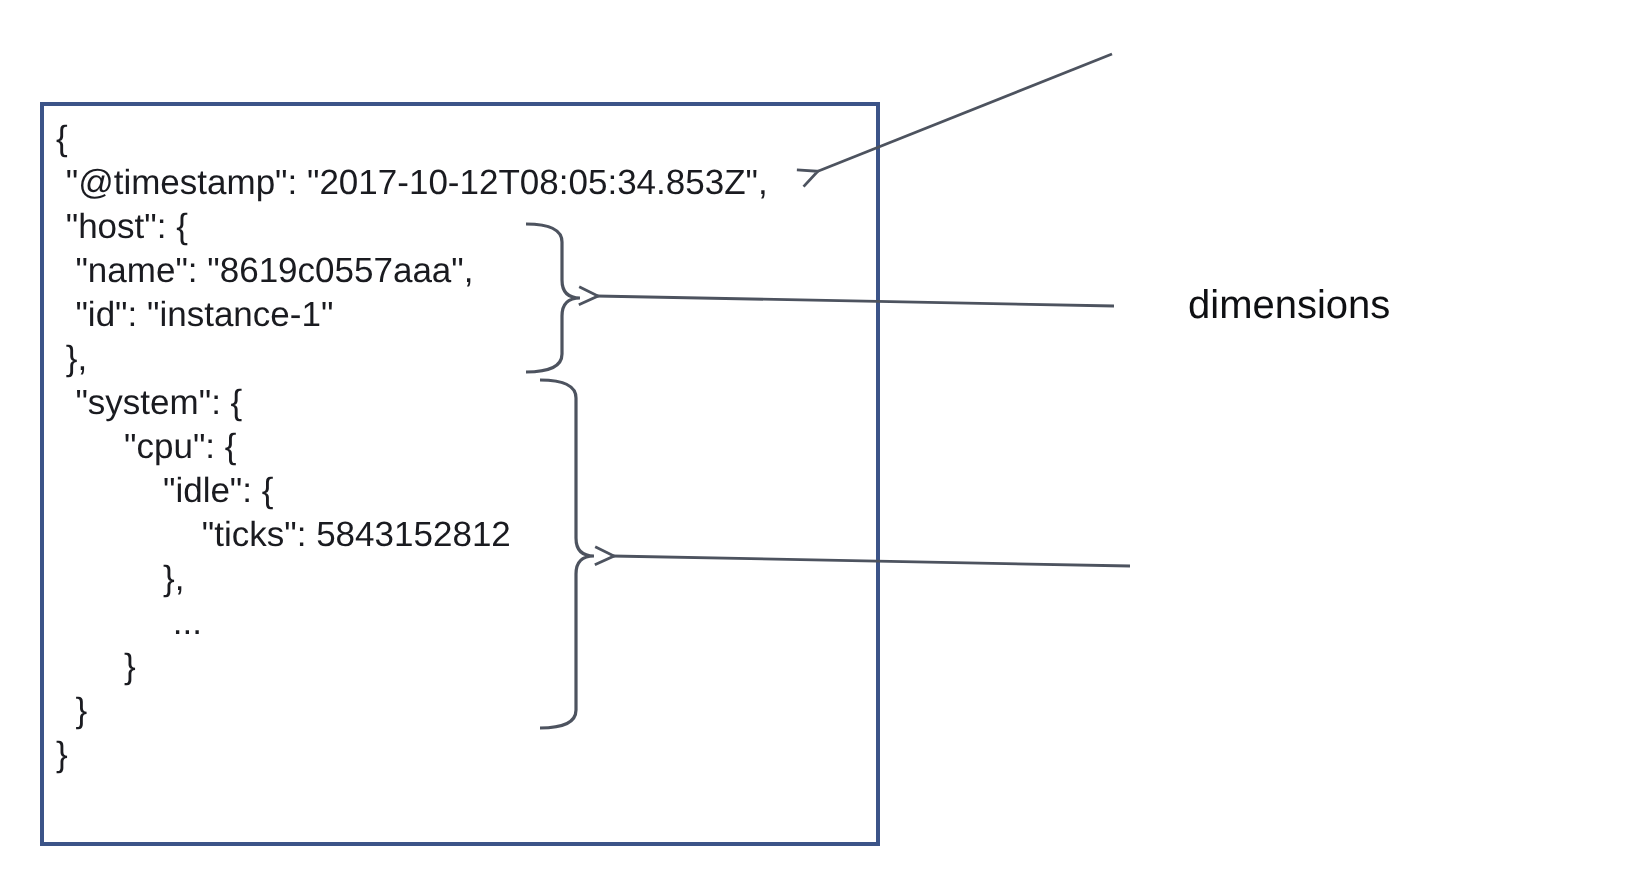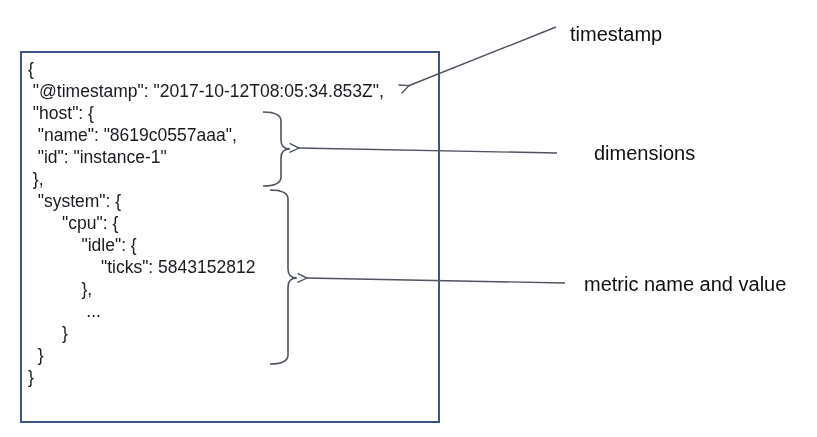--- a/index.html
+++ b/index.html
@@ -75,19 +75,17 @@
 
     <path d="M270,190 Q288,190 288,199 L288,269 Q288,278 297,278 Q288,278 288,287 L288,355 Q288,364 270,364" fill="none" stroke="#4d535f" stroke-width="1.6"></path>
 
     <line x1="556" y1="27" x2="408" y2="86" stroke="#4d535f" stroke-width="1.4" marker-end="url(#arrowhead)"></line>
 
     <line x1="557" y1="153" x2="298" y2="148" stroke="#4d535f" stroke-width="1.4" marker-end="url(#arrowhead)"></line>
 
     <line x1="565" y1="283" x2="306" y2="278" stroke="#4d535f" stroke-width="1.4" marker-end="url(#arrowhead)"></line>
   </svg>
 
-  <div class="anno-label" id="label-timestamp">timestamp</div>
 
   <div class="anno-label" id="label-dimensions">dimensions</div>
 
-  <div class="anno-label" id="label-metric">metric name and value</div>
 
 </div>
 
 </body></html>

